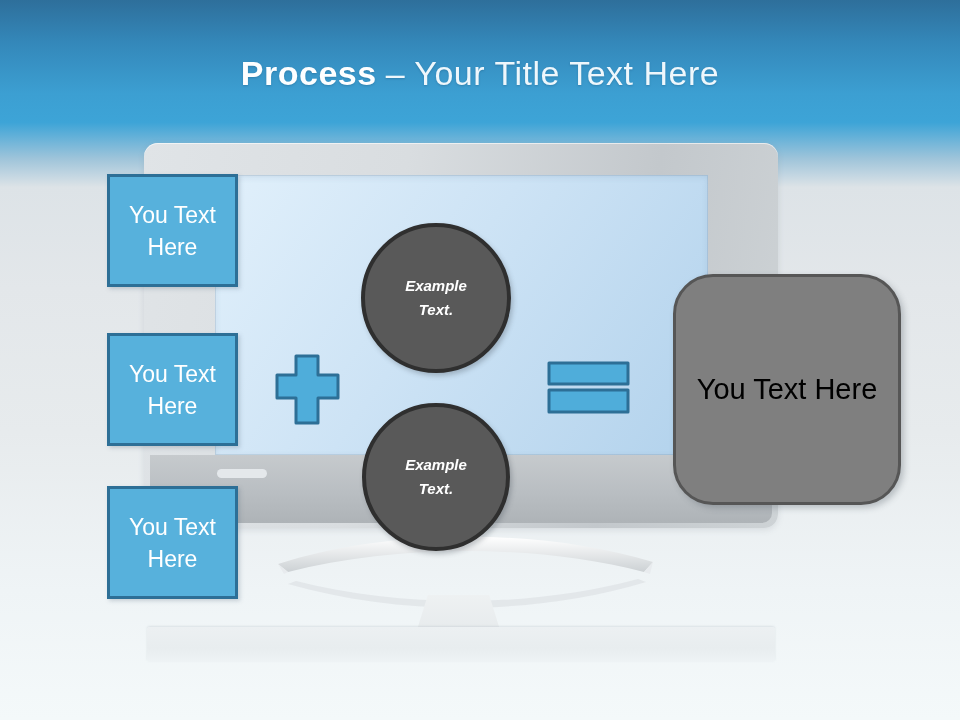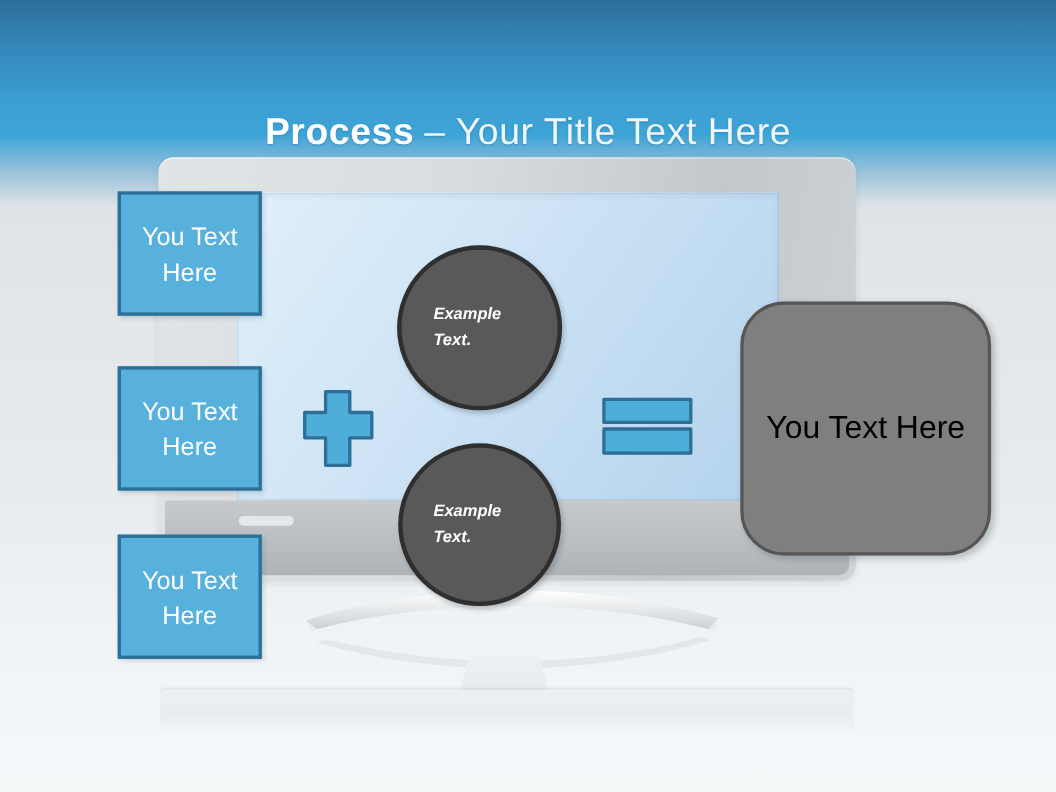--- a/index.html
+++ b/index.html
@@ -9,21 +9,20 @@
     background:linear-gradient(180deg,
       #2e6f9b 0%, #3488ba 6%, #3c9fd2 13%, #3da4d7 17%,
       #9ec4da 22%, #dde3e7 26%, #e3e7ea 40%, #e7ebed 60%,
       #eff4f6 82%, #f4f9fa 100%);
   }
   
   .title{
     position:absolute;left:0;top:54px;width:960px;text-align:center;
     font-size:34px;color:#fdfeff;letter-spacing:.5px;
     text-shadow:0 1px 2px rgba(20,60,90,.25);
-    margin-top:47px;
   }
   .title .bold{font-weight:bold;}
   .title .rest{font-weight:normal;color:#eef7fc;margin-left:9px;}
   
   .tv-frame{
     position:absolute;left:144px;top:143px;width:634px;height:385px;
     border-radius:14px;
     background:linear-gradient(100deg,#e0e4e7 0%,#d9dde0 38%,#c3c8cc 74%,#ced3d6 100%);
     box-shadow:inset 0 1px 0 rgba(255,255,255,.6), 0 2px 6px rgba(120,130,140,.18);
   }
@@ -64,21 +63,21 @@
   }
   .blue-box.b1{top:174px;} .blue-box.b2{top:333px;} .blue-box.b3{top:486px;}
   .op-svg{position:absolute;}
   .op-shape{fill:var(--operator-blue,#4fadda);stroke:var(--accent-blue-border,#2d6f96);
     stroke-width:3;stroke-linejoin:round;}
   .gray-circle{
     position:absolute;border-radius:50%;
     background:var(--circle-gray,#595959);
     border:4px solid var(--circle-border,#2f2f2f);
     box-sizing:border-box;
-    display:flex;align-items:center;justify-content:center;text-align:left;
+    display:flex;align-items:center;justify-content:center;text-align:center;
     color:#ffffff;font-size:15px;font-weight:bold;font-style:italic;line-height:24px;
     box-shadow:2px 3px 5px rgba(60,70,80,.3);
   }
   .gray-circle.c1{left:361px;top:223px;width:150px;height:150px;}
   .gray-circle.c2{left:362px;top:403px;width:148px;height:148px;}
   .gray-circle .wrap{display:inline-block;max-width:84px;}
   .result-box{
     position:absolute;left:673px;top:274px;width:228px;height:231px;
     border-radius:40px;
     background:var(--result-gray,#7f7f7f);

